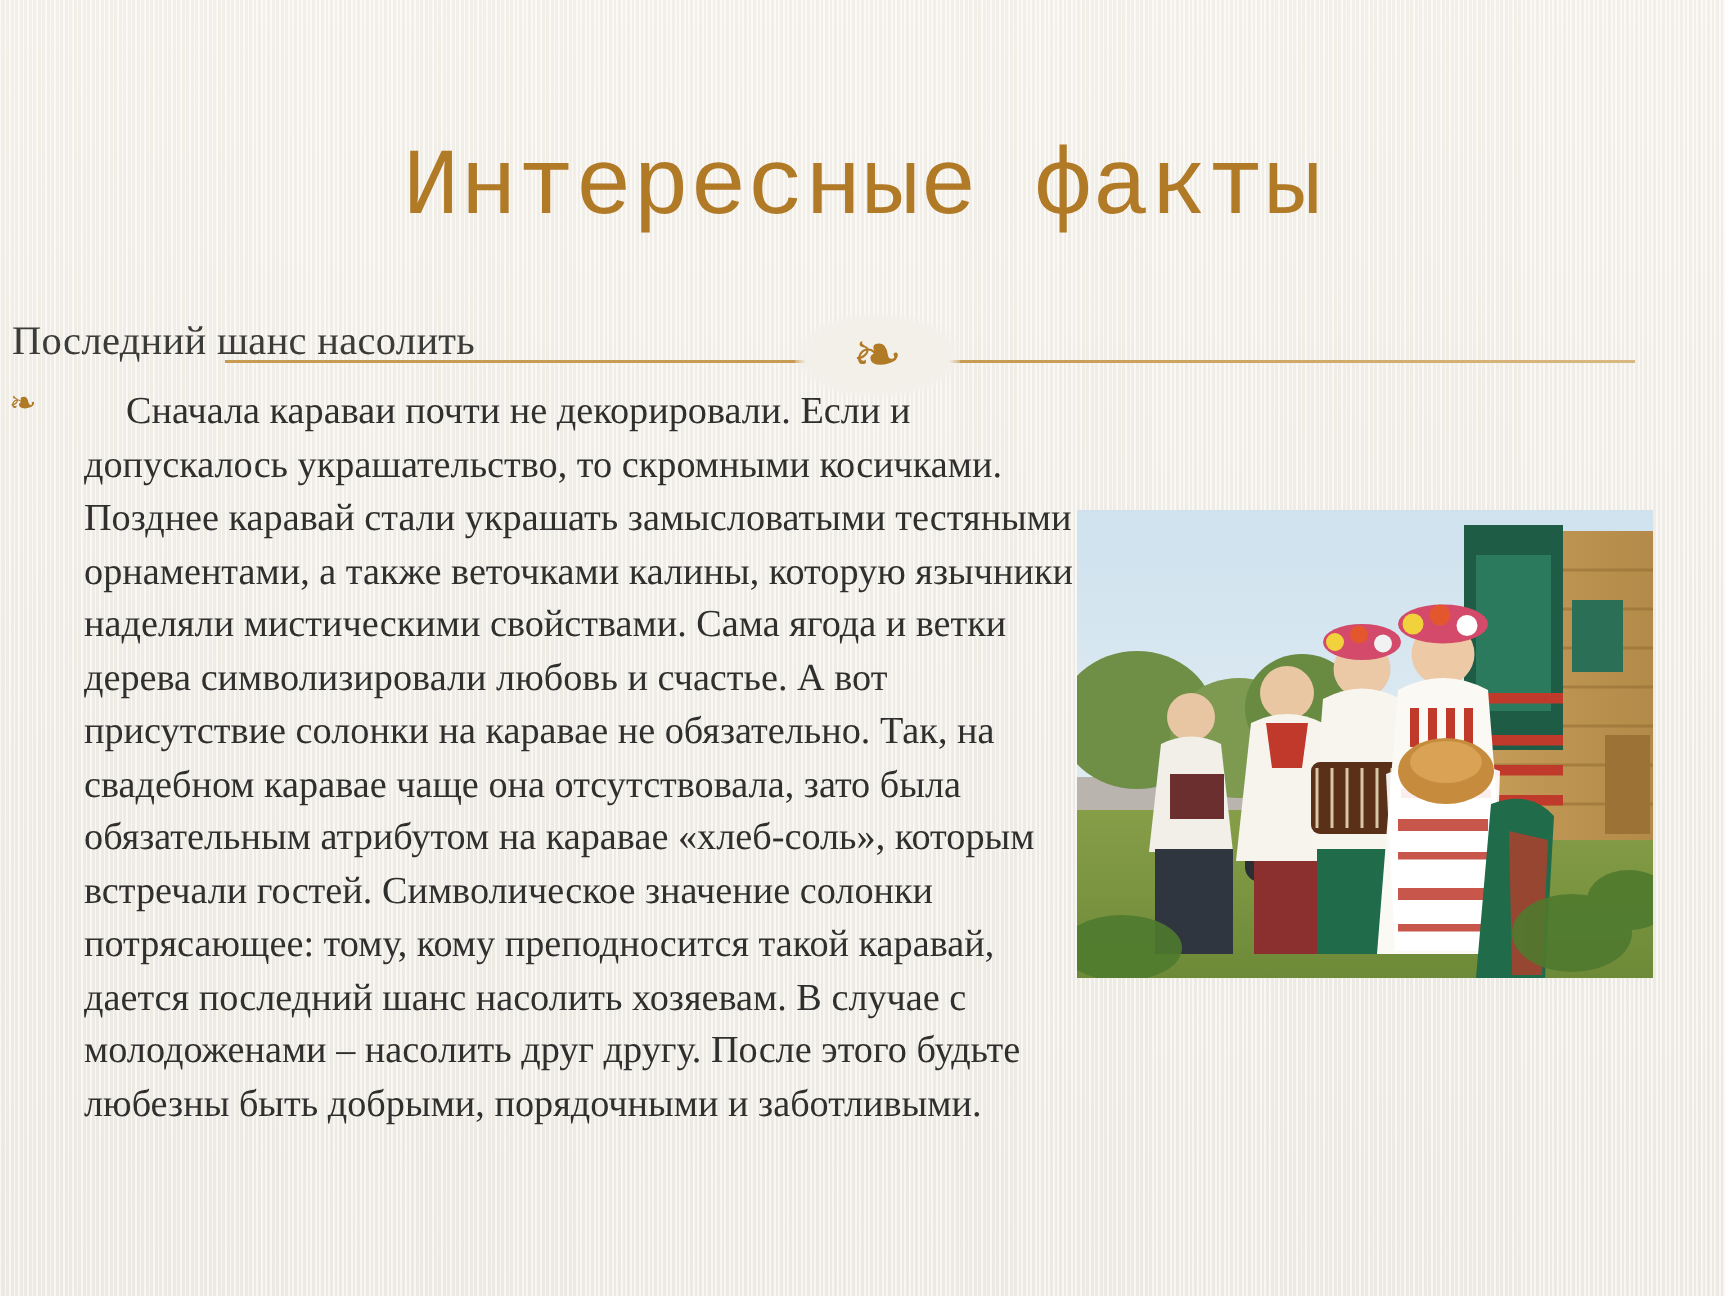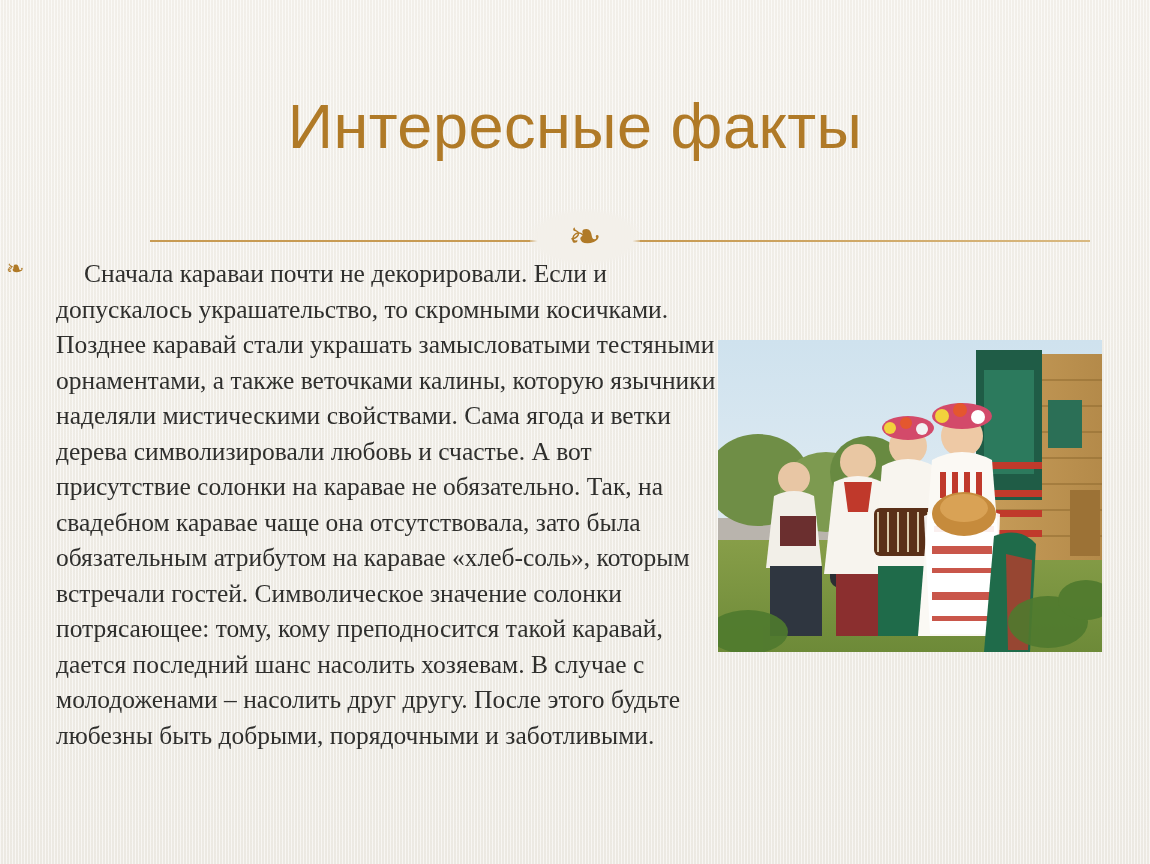--- a/index.html
+++ b/index.html
@@ -23,21 +23,21 @@
   }
   .title {
     position: absolute;
     top: 92px;
     left: 0;
     width: 1150px;
     text-align: center;
     color: #b07a27;
     font-size: 63px;
     line-height: 1.08;
-    font-family: Liberation Sans, sans-serif;
+    font-family: Liberation Mono, monospace;
     letter-spacing: 0.5px;
   }
   .subtitle {
     position: absolute;
     left: 8px;
     top: 212px;
     font-size: 27px;
     color: #3b3b38;
     letter-spacing: 0.2px;
   }
@@ -93,20 +93,21 @@
   }
   .photo svg { display: block; }
 </style>
 </head>
 <body>
 
 <div class="slide">
 
   <div class="title">Интересные факты</div>
 
+  <div class="subtitle">Последний шанс насолить</div>
   <div class="rule"></div>
   <div class="rule-ornament">❧</div>
 
   <div class="bullet-mark">❧</div>
   <div class="body-text">Сначала караваи почти не декорировали. Если и допускалось украшательство, то скромными косичками. Позднее каравай стали украшать замысловатыми тестяными орнаментами, а также веточками калины, которую язычники наделяли мистическими свойствами. Сама ягода и ветки дерева символизировали любовь и счастье. А вот присутствие солонки на каравае не обязательно. Так, на свадебном каравае чаще она отсутствовала, зато была обязательным атрибутом на каравае «хлеб-соль», которым встречали гостей. Символическое значение солонки потрясающее: тому, кому преподносится такой каравай, дается последний шанс насолить хозяевам. В случае с молодоженами – насолить друг другу. После этого будьте любезны быть добрыми, порядочными и заботливыми.</div>
 
   <div class="photo" title="">
     <svg width="384" height="312" viewBox="0 0 384 312" xmlns="http://www.w3.org/2000/svg">
       <defs>
         <linearGradient id="sky" x1="0" y1="0" x2="0" y2="1">

